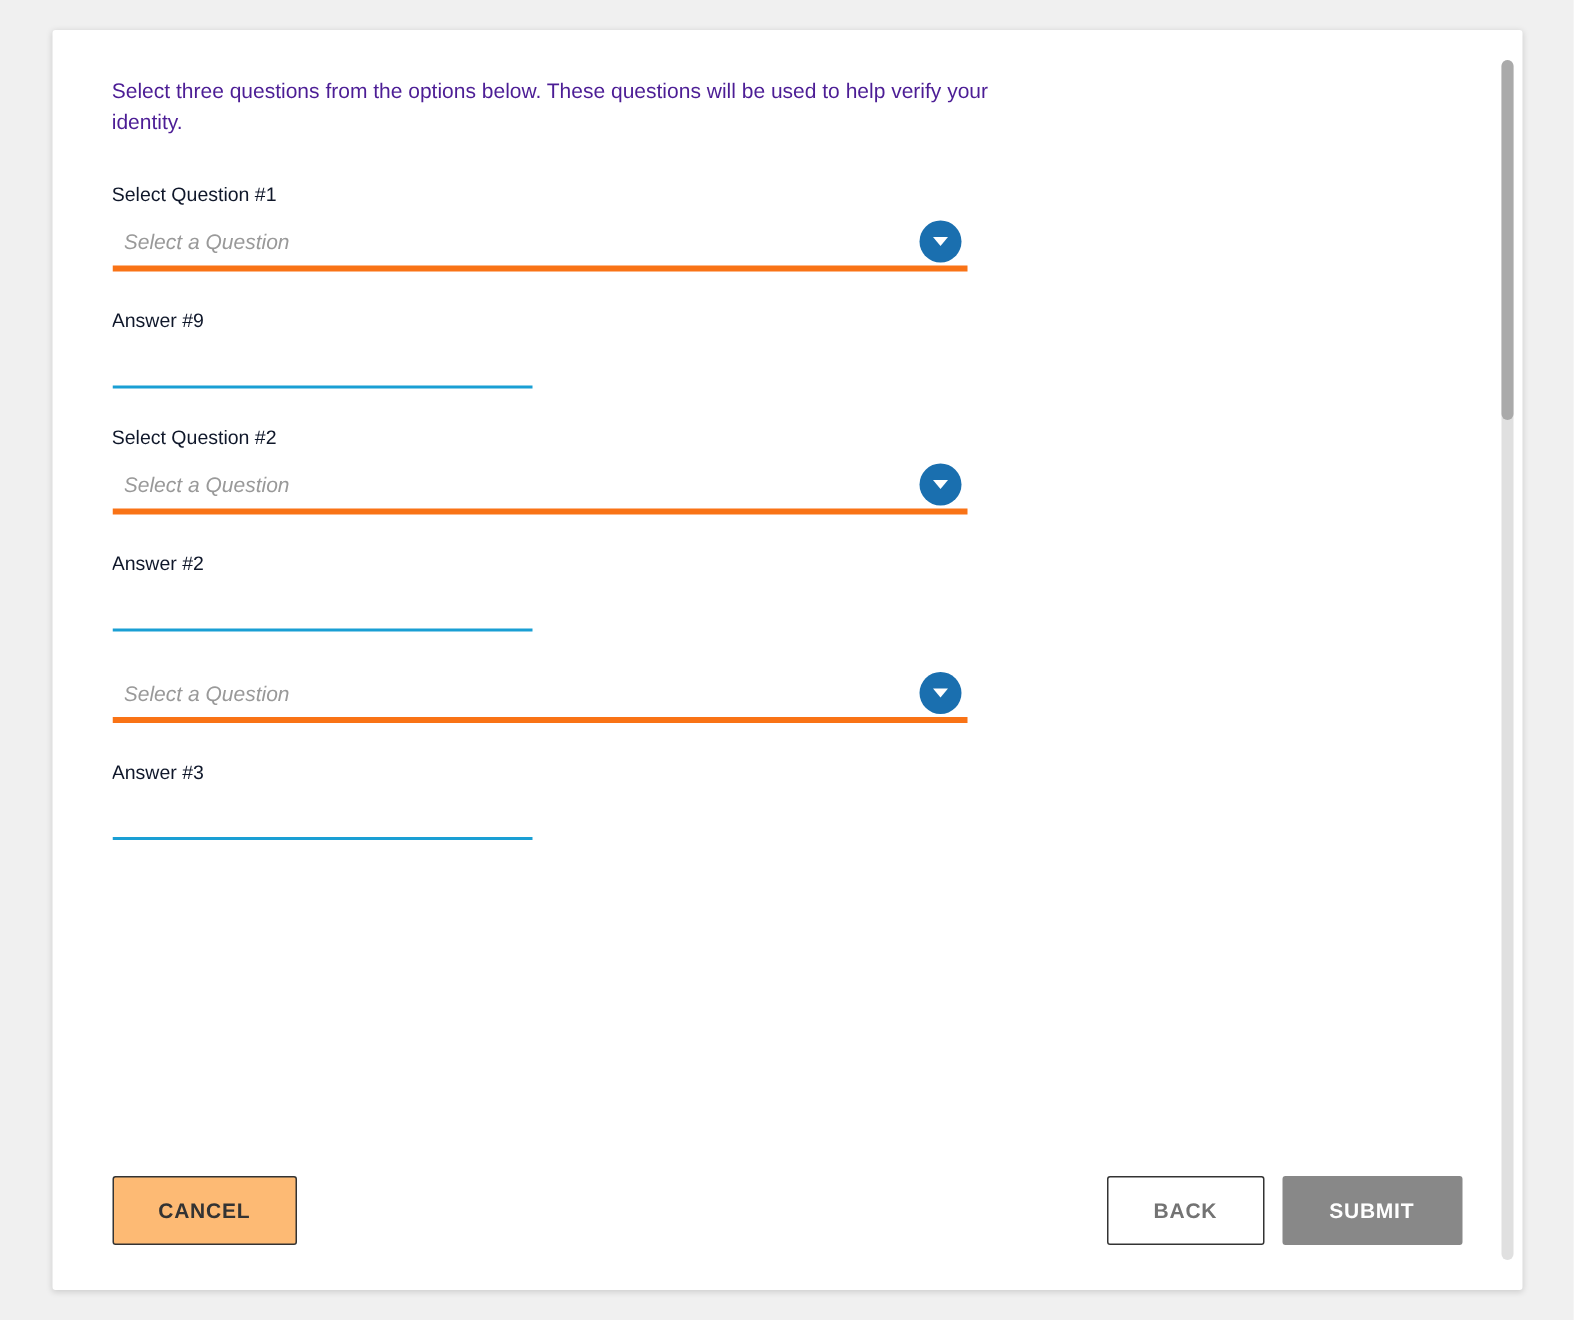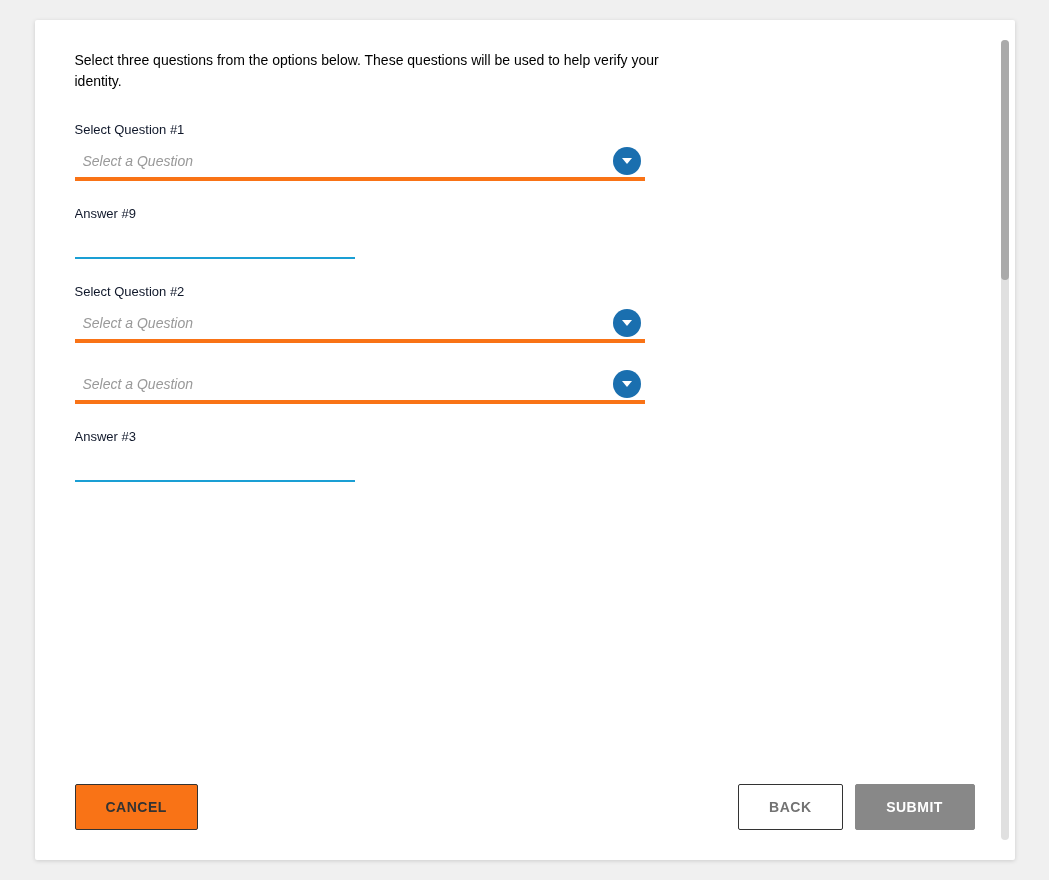--- a/index.html
+++ b/index.html
@@ -41,21 +41,21 @@
     }
 
     .scroll-area {
       flex: 1;
       overflow-y: auto;
       padding-right: 10px;
     }
 
     .description-text {
       font-size: 14px;
-      color: #000000;
+      color: #4c1d95;
       line-height: 1.5;
       margin-bottom: 30px;
       max-width: 600px;
     }
 
     .form-section {
       margin-bottom: 25px;
     }
 
     .field-label {
@@ -135,21 +135,21 @@
       padding: 14px 30px;
       font-size: 14px;
       font-weight: 600;
       letter-spacing: 0.5px;
       cursor: pointer;
       border-radius: 2px;
       text-transform: uppercase;
     }
 
     .btn-cancel {
-      background: #f97316;
+      background: #fdba74;
       color: #333;
       border: 1.5px solid #333;
       min-width: 120px;
     }
 
     .right-buttons {
       display: flex;
       gap: 12px;
     }
 
@@ -214,20 +214,24 @@
       <div class="form-section">
         <div class="field-label">Select Question #2</div>
         <div class="select-wrapper">
           <select>
             <option value="" disabled="" selected="">Select a Question</option>
           </select>
           <span class="chevron-icon"></span>
         </div>
       </div>
 
+      <div class="form-section">
+        <div class="field-label">Answer #2</div>
+        <input type="text" class="answer-input" value="" style="">
+      </div>
 
       <div class="form-section">
         <div class="select-wrapper">
           <select>
             <option value="" disabled="" selected="">Select a Question</option>
           </select>
           <span class="chevron-icon"></span>
         </div>
       </div>
 

